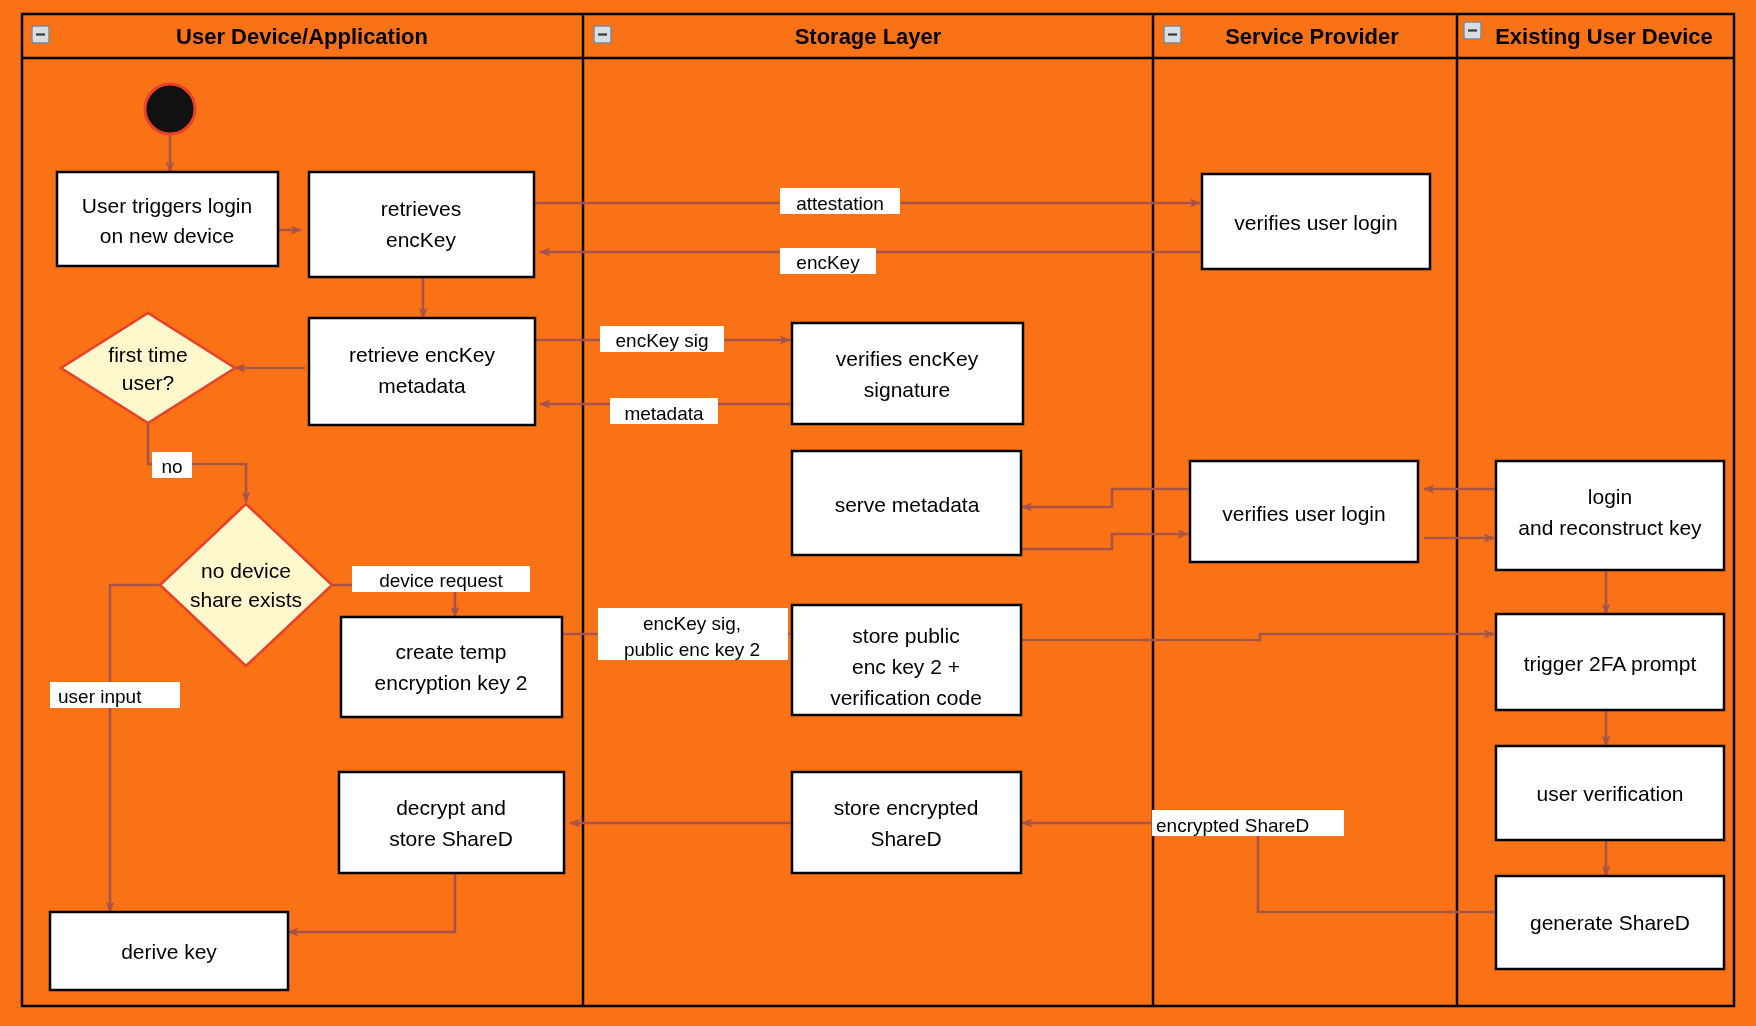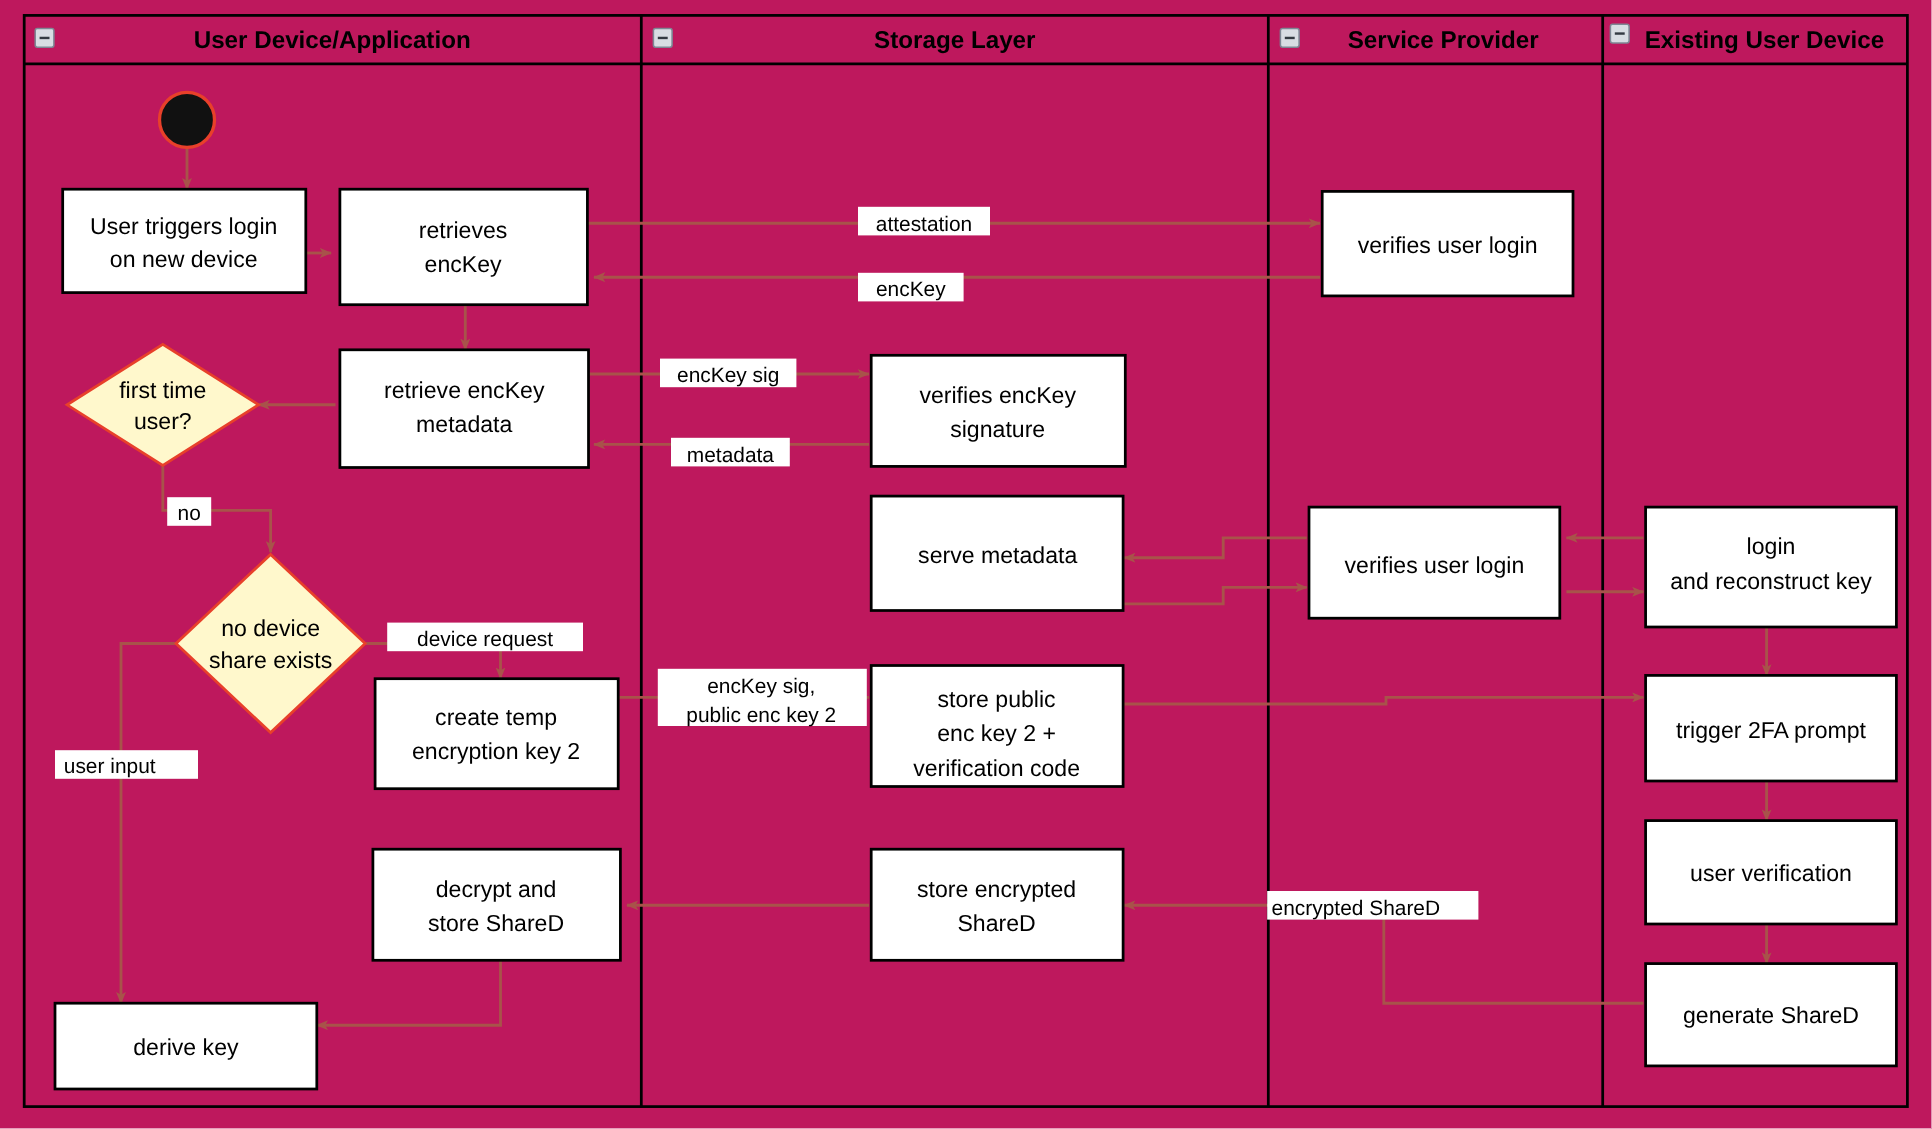--- a/index.html
+++ b/index.html
@@ -5,21 +5,21 @@
   html, body {
     margin: 0;
     padding: 0;
     background: #ffffff;
     font-family: "Liberation Sans", sans-serif;
   }
   #canvas {
     position: relative;
     width: 1756px;
     height: 1026px;
-    background: #be185d;
+    background: #f97316;
     overflow: hidden;
   }
   svg#diagram {
     position: absolute;
     left: 0;
     top: 0;
     width: 1756px;
     height: 1026px;
   }
   .lane-title {

